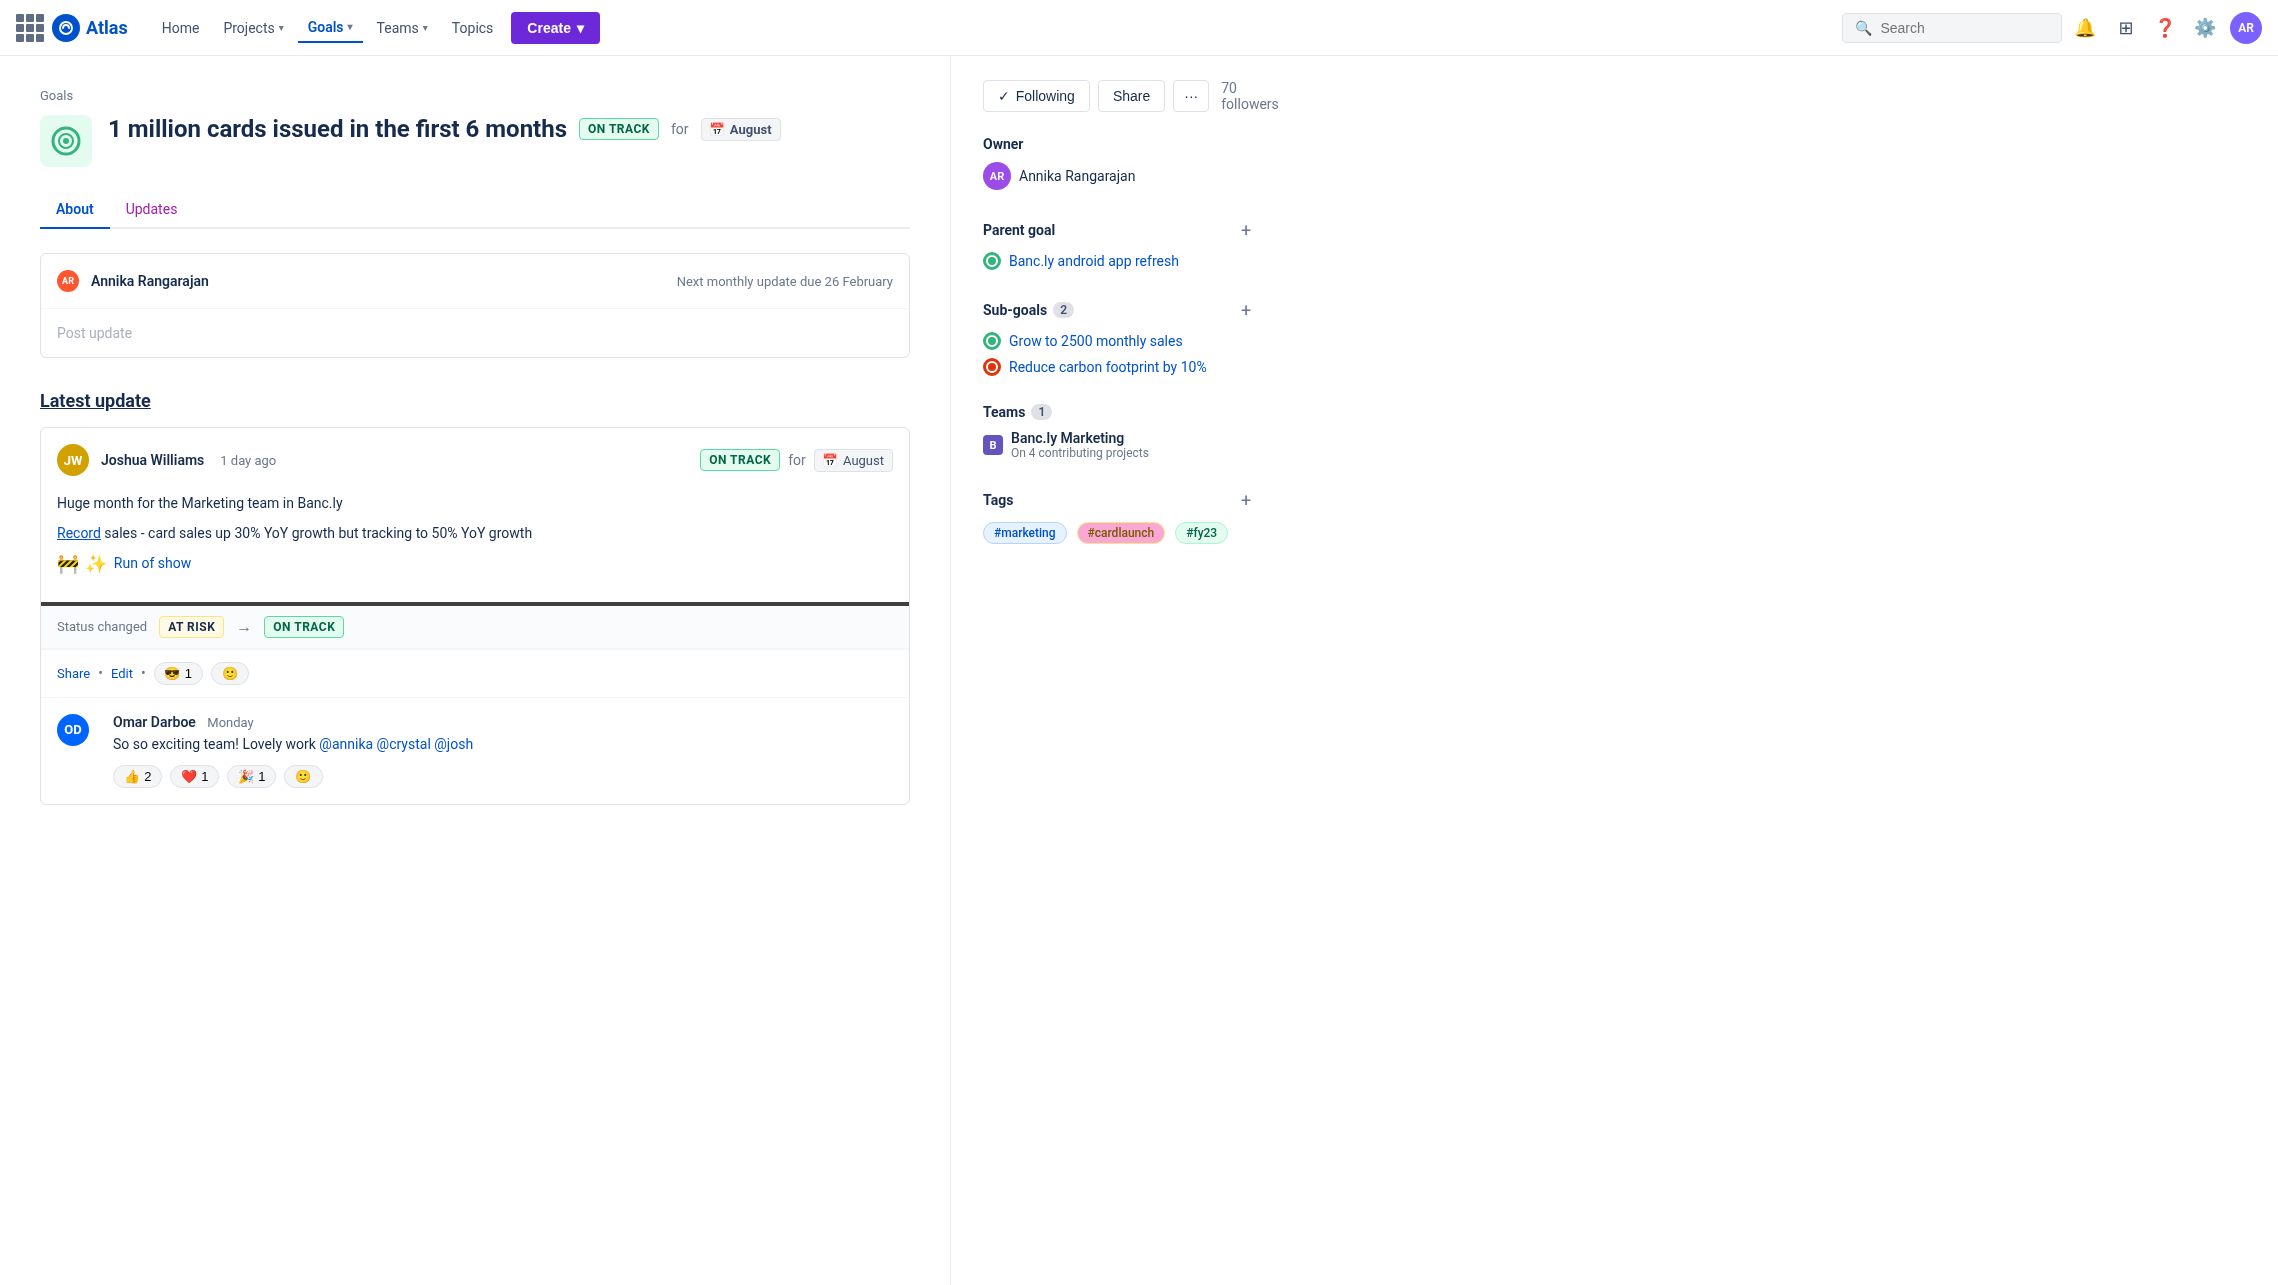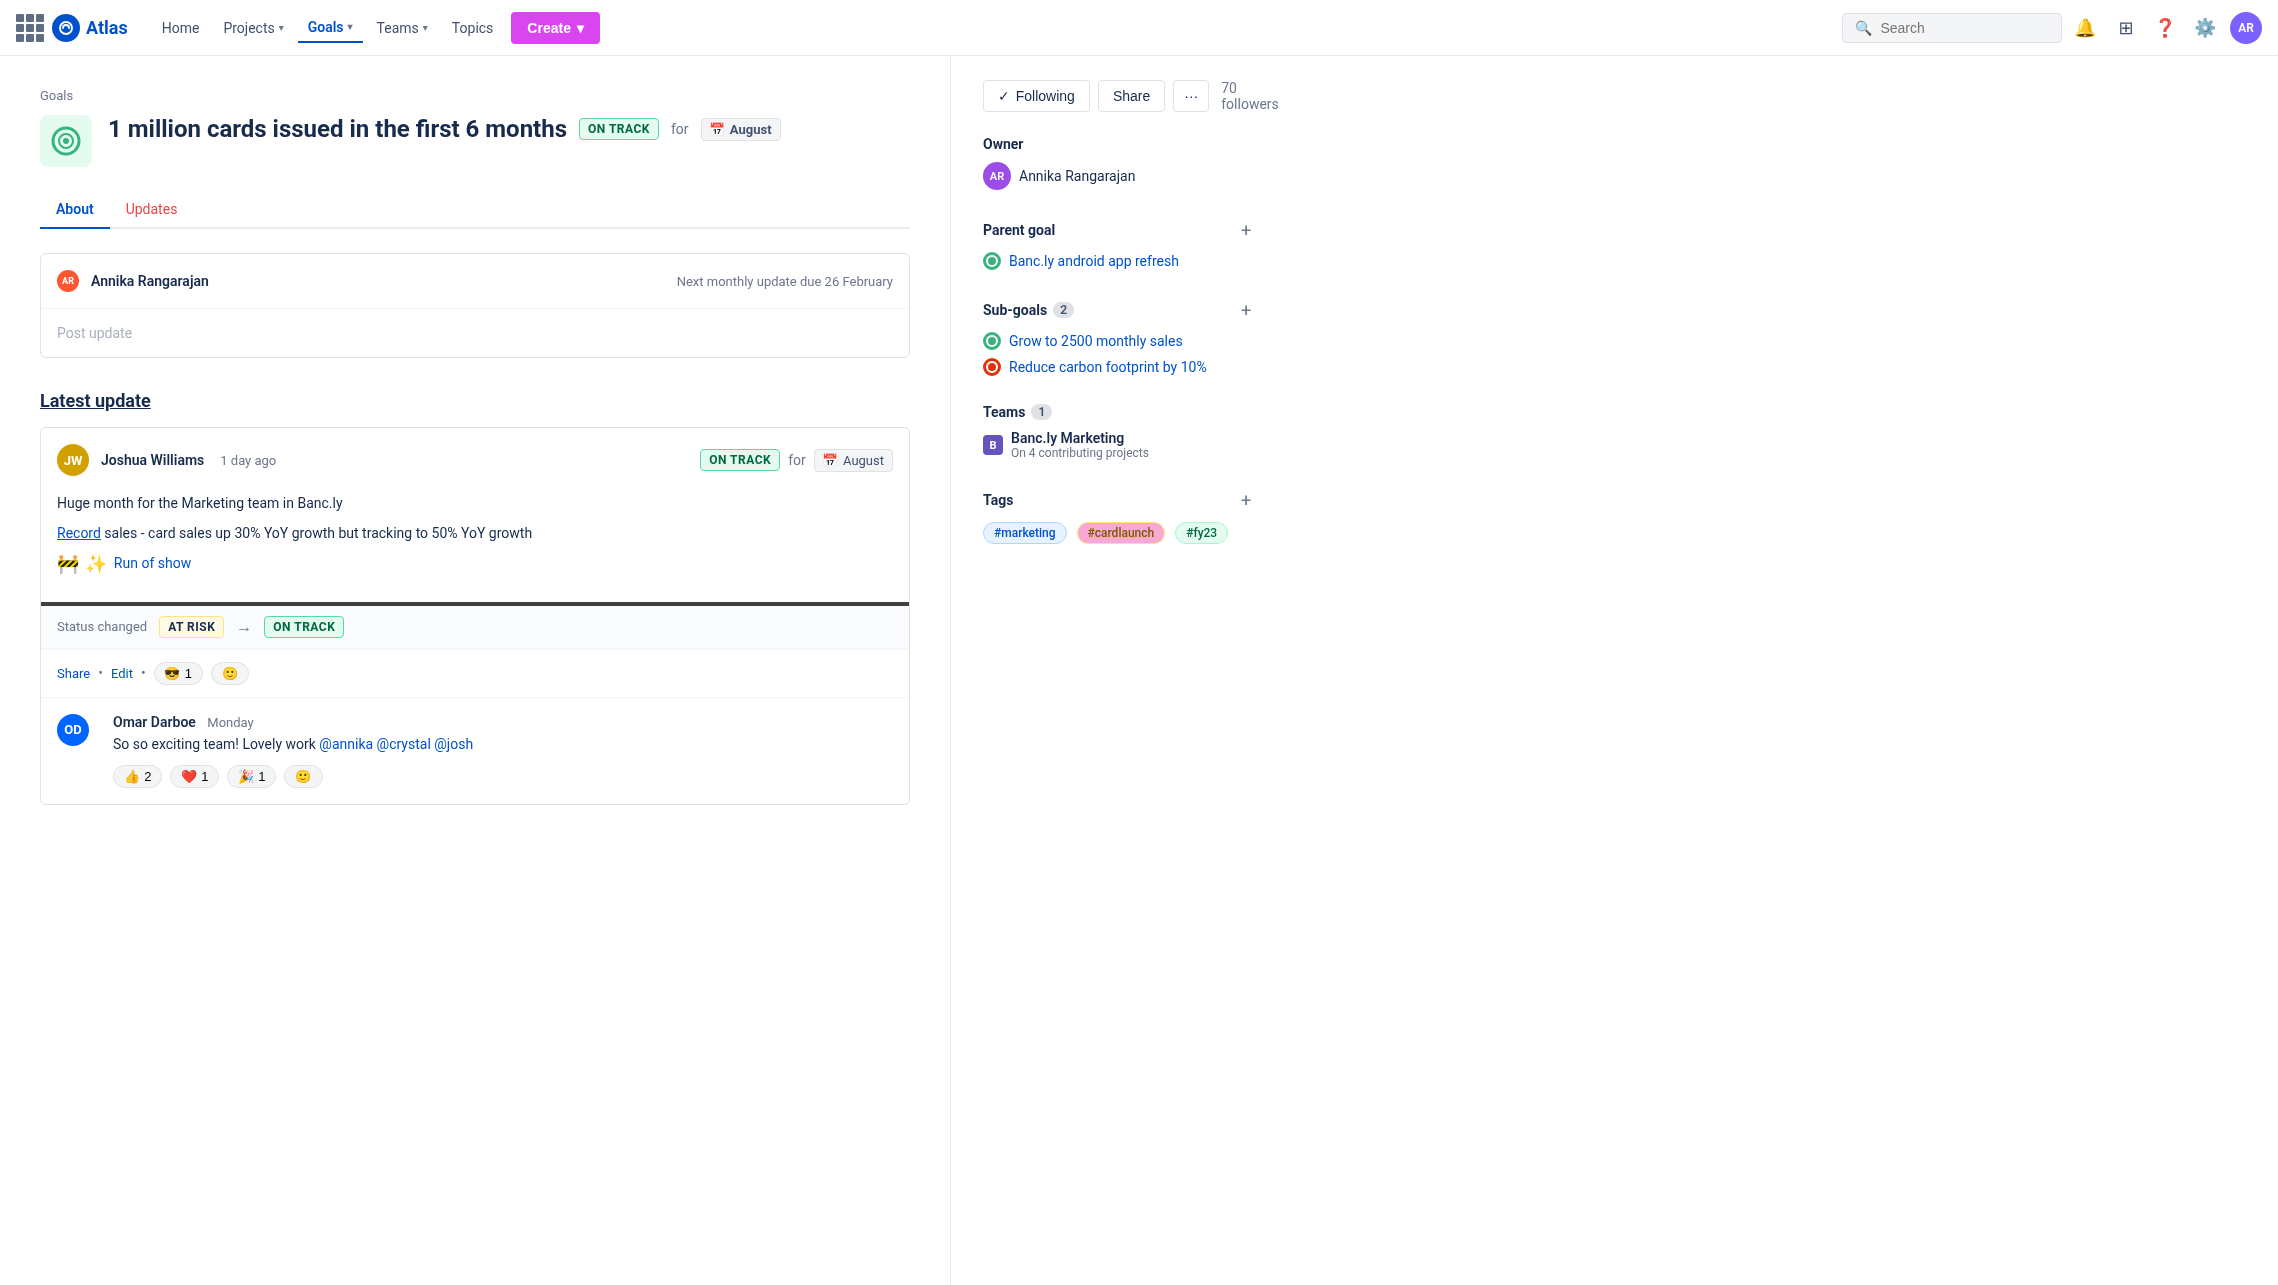--- a/index.html
+++ b/index.html
@@ -14,21 +14,21 @@
     .topnav-left { display: flex; align-items: center; gap: 4px; }
     .grid-icon { width: 28px; height: 28px; display: grid; grid-template-columns: repeat(3,8px); grid-template-rows: repeat(3,8px); gap: 2px; margin-right: 4px; cursor: pointer; }
     .grid-icon span { background: #5e6c84; border-radius: 1px; }
     .logo { display: flex; align-items: center; gap: 6px; margin-right: 20px; cursor: pointer; }
     .logo-circle { width: 28px; height: 28px; background: #0052cc; border-radius: 50%; display: flex; align-items: center; justify-content: center; }
     .logo-circle svg { width: 18px; height: 18px; }
     .logo-text { font-size: 18px; font-weight: 700; color: #0052cc; }
     .nav-item { padding: 6px 10px; font-size: 14px; color: #42526e; cursor: pointer; border-radius: 4px; display: flex; align-items: center; gap: 4px; }
     .nav-item.active { color: #0052cc; font-weight: 600; border-bottom: 2px solid #0052cc; border-radius: 0; }
     .nav-chevron { font-size: 10px; color: #6b778c; }
-    .create-btn { background: #d946ef; color: #fff; border: none; padding: 8px 16px; border-radius: 4px; font-size: 14px; font-weight: 600; cursor: pointer; display: flex; align-items: center; gap: 6px; margin-left: 4px; }
+    .create-btn { background: #6d28d9; color: #fff; border: none; padding: 8px 16px; border-radius: 4px; font-size: 14px; font-weight: 600; cursor: pointer; display: flex; align-items: center; gap: 6px; margin-left: 4px; }
     .topnav-right { margin-left: auto; display: flex; align-items: center; gap: 8px; }
     .search-box { display: flex; align-items: center; background: #f4f5f7; border: 1px solid #dfe1e6; border-radius: 4px; padding: 6px 12px; gap: 8px; width: 220px; cursor: text; }
     .search-box input { border: none; background: transparent; font-size: 14px; color: #42526e; outline: none; width: 100%; }
     .icon-btn { width: 32px; height: 32px; display: flex; align-items: center; justify-content: center; border-radius: 4px; cursor: pointer; color: #42526e; font-size: 18px; }
     .avatar { width: 32px; height: 32px; border-radius: 50%; background: #7b61ff; display: flex; align-items: center; justify-content: center; color: #fff; font-size: 12px; font-weight: 600; cursor: pointer; overflow: hidden; }
 
     
     .main-layout { display: flex; min-height: calc(100vh - 56px); }
     .content-area { flex: 1; padding: 32px 40px; max-width: 950px; }
     .sidebar { width: 340px; padding: 24px 32px; border-left: 1px solid #e8ecf0; }
@@ -42,21 +42,21 @@
     .goal-icon svg { width: 32px; height: 32px; }
     .goal-title-area { flex: 1; }
     .goal-title { font-size: 24px; font-weight: 700; color: #172b4d; display: flex; align-items: center; gap: 12px; flex-wrap: wrap; }
     .badge-on-track { background: #e3fcef; color: #006644; border: 1px solid #57d9a3; border-radius: 4px; padding: 3px 8px; font-size: 12px; font-weight: 700; letter-spacing: 0.5px; }
     .badge-at-risk { background: #fffae6; color: #172b4d; border: 1px solid #ffe380; border-radius: 4px; padding: 3px 8px; font-size: 12px; font-weight: 700; letter-spacing: 0.5px; }
     .for-text { color: #6b778c; font-size: 14px; font-weight: 400; }
     .month-badge { display: flex; align-items: center; gap: 4px; background: #f4f5f7; border: 1px solid #dfe1e6; border-radius: 4px; padding: 3px 8px; font-size: 13px; color: #42526e; }
 
     
     .tabs { display: flex; border-bottom: 2px solid #e8ecf0; margin-bottom: 24px; }
-    .tab { padding: 10px 16px; font-size: 14px; cursor: pointer; color: #ef4444; border-bottom: 2px solid transparent; margin-bottom: -2px; }
+    .tab { padding: 10px 16px; font-size: 14px; cursor: pointer; color: #a21caf; border-bottom: 2px solid transparent; margin-bottom: -2px; }
     .tab.active { color: #0052cc; border-bottom-color: #0052cc; font-weight: 600; }
 
     
     .post-update-area { border: 1px solid #dfe1e6; border-radius: 6px; padding: 0; margin-bottom: 32px; overflow: hidden; }
     .post-update-header { display: flex; align-items: center; gap: 12px; padding: 16px; border-bottom: 1px solid #f4f5f7; }
     .post-update-input { width: 100%; padding: 16px; color: #aab0bc; font-size: 14px; cursor: text; }
     .due-text { margin-left: auto; color: #6b778c; font-size: 13px; white-space: nowrap; }
 
     
     .section-title { font-size: 18px; font-weight: 700; color: #172b4d; margin-bottom: 16px; text-decoration: underline; }

